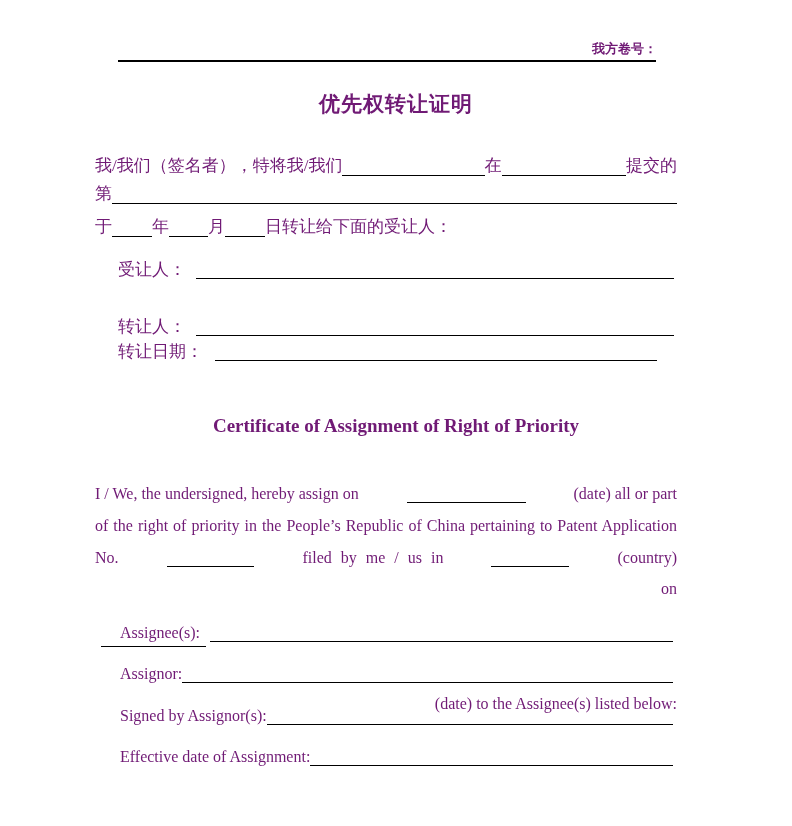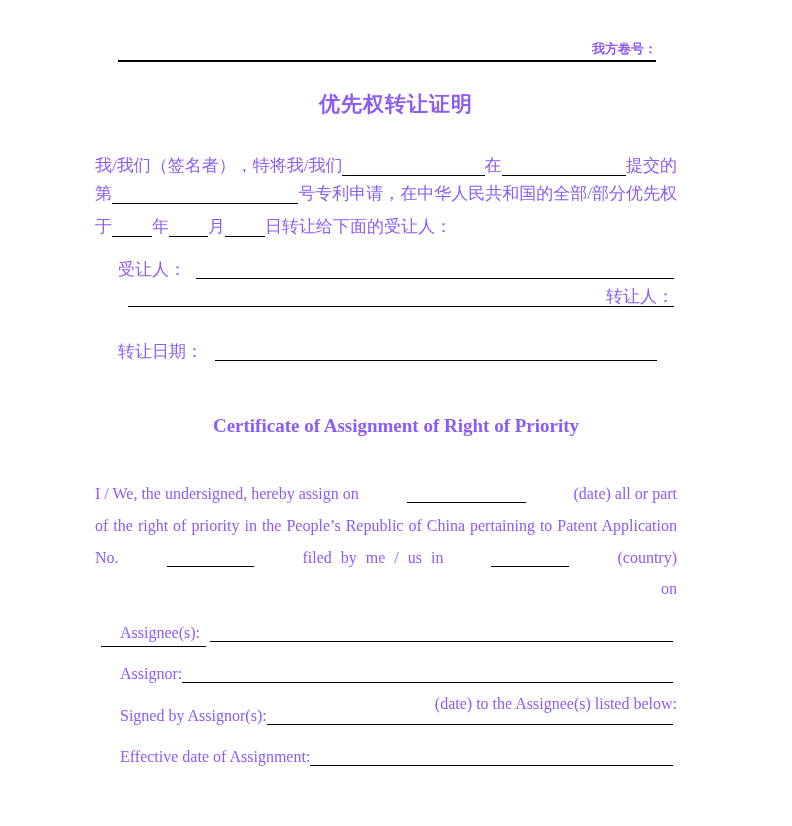--- a/index.html
+++ b/index.html
@@ -1,21 +1,21 @@
 <!DOCTYPE html>
 <html><head>
 <meta charset="utf-8">
 <style>
   html, body { margin: 0; padding: 0; background: #ffffff; }
   .page {
     position: relative;
     width: 792px;
     height: 826px;
     background: #ffffff;
-    color: #8b5cf6;
+    color: #701a75;
     font-family: "Liberation Serif", "DejaVu Serif", serif;
     overflow: hidden;
   }
   .abs { position: absolute; }
 
   
   .hdr-rule {
     left: 118px; top: 60px; width: 538px; height: 0;
     border-bottom: 2px solid #000;
   }
@@ -86,21 +86,21 @@
   .en-row { left: 120px; font-size: 16px; }
   .row .fill {
     flex-grow: 1;
     border-bottom: 1px solid #000;
     align-self: stretch;
   }
   .gap10 { margin-left: 10px; }
   .gap12 { margin-left: 12px; }
 
   .cn-row1 { top: 261px; right: 118px; }
-  .cn-row2 { top: 288px; right: 118px; flex-direction: column; }
+  .cn-row2 { top: 318px; right: 118px; }
   .cn-row3 { top: 343px; right: 135px; }
 
   .en-row1 { top: 624px; right: 119px; align-items: flex-end; }
   .en-row2 { top: 665px; right: 119px; }
   .en-row3 { top: 707px; right: 119px; }
   .en-row4 { top: 748px; right: 119px; }
 
   .w40 { width: 40px; }
   .w39 { width: 39px; }
   .w105 { width: 105px; margin: 0 6px; }
@@ -123,21 +123,20 @@
     <span class="seg">我/我们（签名者），特将我/我们</span>
     <span class="blank g120"></span>
     <span class="seg">在</span>
     <span class="blank g105"></span>
     <span class="seg">提交的</span>
   </div>
 
   <div class="abs flexline cn-par cn-l2">
     <span class="seg">第</span>
     <span class="blank grow"></span>
-    <span class="seg">号专利申请，在中华人民共和国的全部/部分优先权</span>
   </div>
 
   <div class="abs flexline cn-par cn-l3">
     <span class="seg">于</span>
     <span class="blank w40"></span>
     <span class="seg">年</span>
     <span class="blank w39"></span>
     <span class="seg">月</span>
     <span class="blank w40"></span>
     <span class="seg">日转让给下面的受让人：</span>

